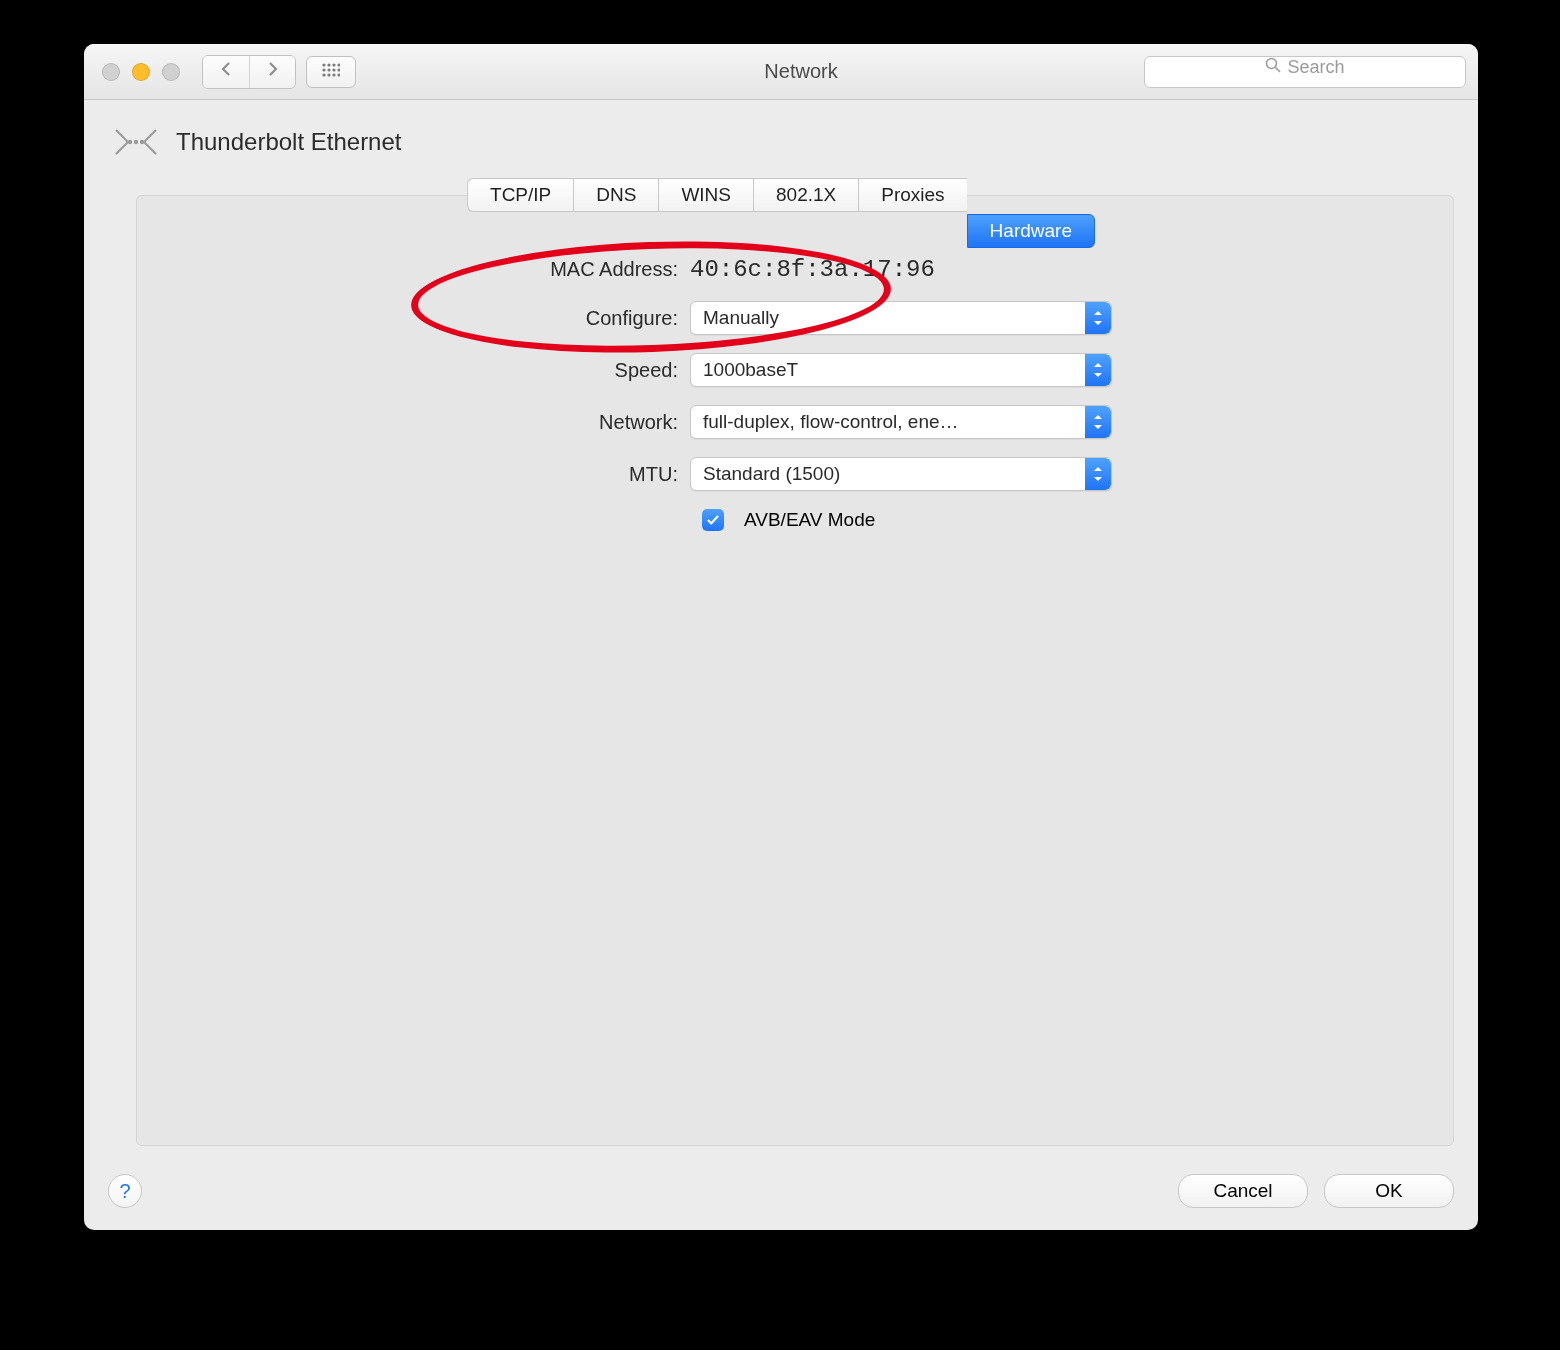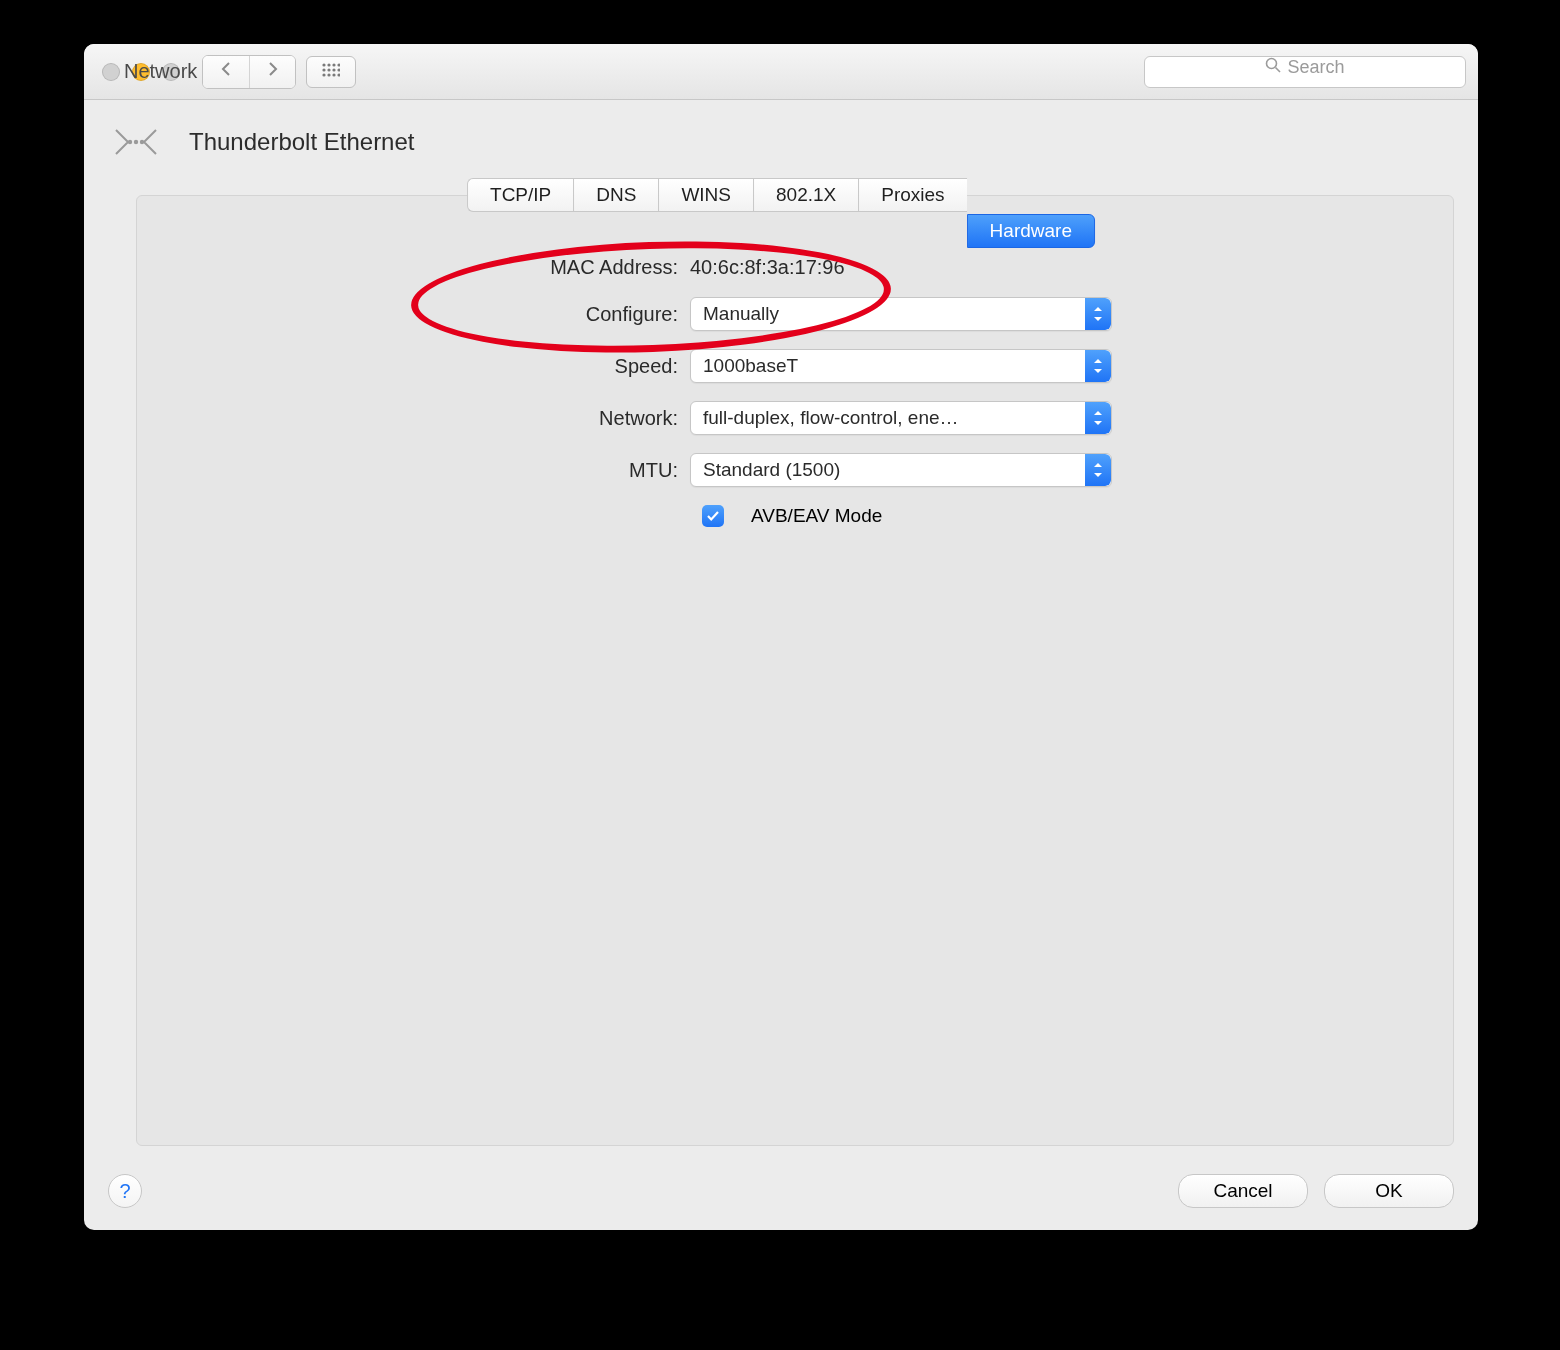--- a/index.html
+++ b/index.html
@@ -63,21 +63,21 @@
     width: 50px; height: 32px;
     border: 1px solid #c1c1c1;
     border-radius: 6px;
     background: linear-gradient(#fdfdfd,#f1f1f1);
     display: flex; align-items: center; justify-content: center;
     color:#7a7a7a;
   }
   .title {
     position: absolute;
     left: 0; right: 0;
-    text-align: left;
+    text-align: center;
     font-size: 20px;
     color: #4a4a4a;
     pointer-events: none;
     margin-left: 40px;
   }
   .searchwrap {
     margin-left: auto;
     width: 322px; height: 32px;
     background: #fff;
     border: 1px solid #c7c7c7;
@@ -86,21 +86,21 @@
     color:#9b9b9b;
     gap: 6px;
     font-size: 18px;
   }
   .searchwrap span.placeholder { font-size: 18px; }
 
   
   .ifrow {
     display: flex; align-items: center;
     padding: 20px 26px 14px;
-    gap: 27px;
+    gap: 14px;
   }
   .if-icon {
     width: 52px; height: 44px;
     display: flex; align-items: center; justify-content: center;
     color:#8a8a8a;
   }
   .if-name { font-size: 24px; color:#2c2c2c; }
 
   
   .sheet {
@@ -142,21 +142,21 @@
     border: 1px solid #d4d4d4;
     border-radius: 6px;
     padding-top: 60px;
     margin-left: 28px;
   }
 
   
   .form { width: 730px; margin: 0 auto; }
   .row { display: flex; align-items: center; margin-bottom: 18px; }
   .lab { width: 260px; text-align: right; padding-right: 12px; font-size: 20px; color:#2a2a2a; }
-  .val { flex: 1; font-size: 20px; color:#2a2a2a; }
+  .val { flex: 1; font-size: 24px; color:#2a2a2a;font-family:Liberation Mono, monospace; }
 
   .popup {
     position: relative;
     width: 422px; height: 34px;
     background: #fff;
     border: 1px solid #c6c6c6;
     border-radius: 6px;
     display: flex; align-items: center;
     padding: 0 34px 0 12px;
     font-size: 19px;
@@ -166,21 +166,21 @@
   }
   .popup .arrows {
     position: absolute; right: 0; top: 0; bottom: 0;
     width: 26px;
     background: linear-gradient(#4fa1fc,#1f74f6);
     border-top-right-radius: 6px; border-bottom-right-radius: 6px;
     display:flex; align-items:center; justify-content:center;
   }
   .popup .arrows svg { width: 10px; }
 
-  .chkrow { display:flex; align-items:center; gap:27px; margin-left:272px; margin-top:2px; }
+  .chkrow { display:flex; align-items:center; gap:20px; margin-left:272px; margin-top:2px; }
   .chk {
     width:22px; height:22px; border-radius:5px;
     background: linear-gradient(#4fa1fc,#1f74f6);
     display:flex; align-items:center; justify-content:center;
     color:#fff;
   }
   .chklabel { font-size:19px; }
 
   
   .anno {

